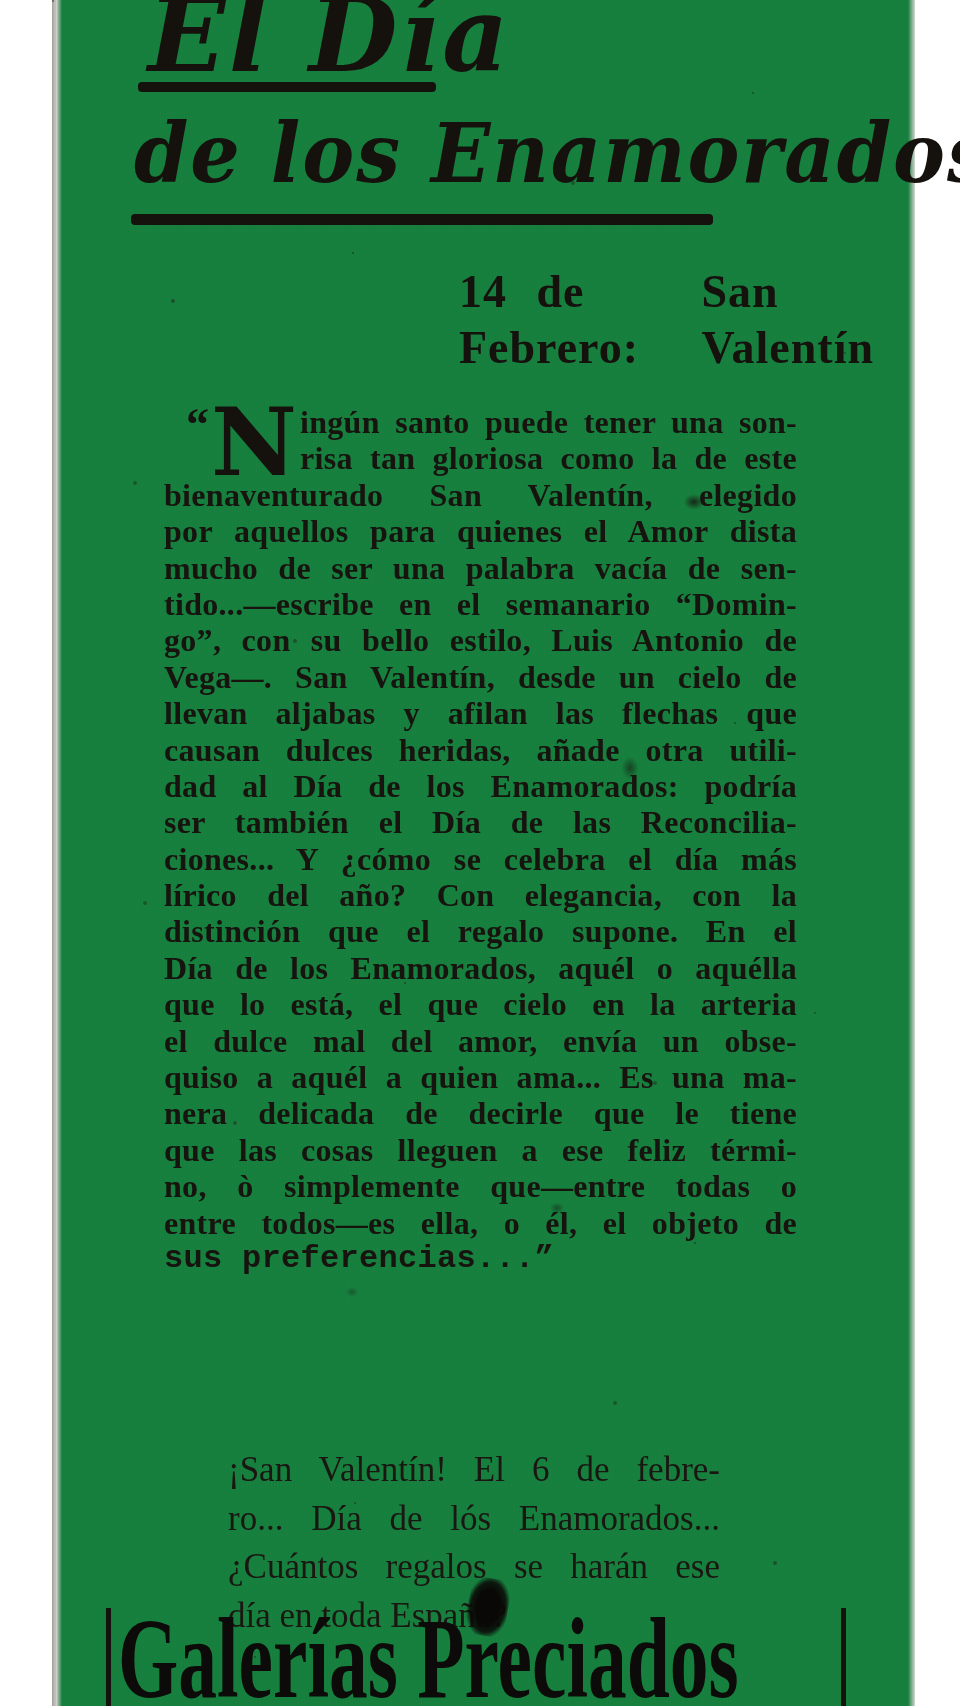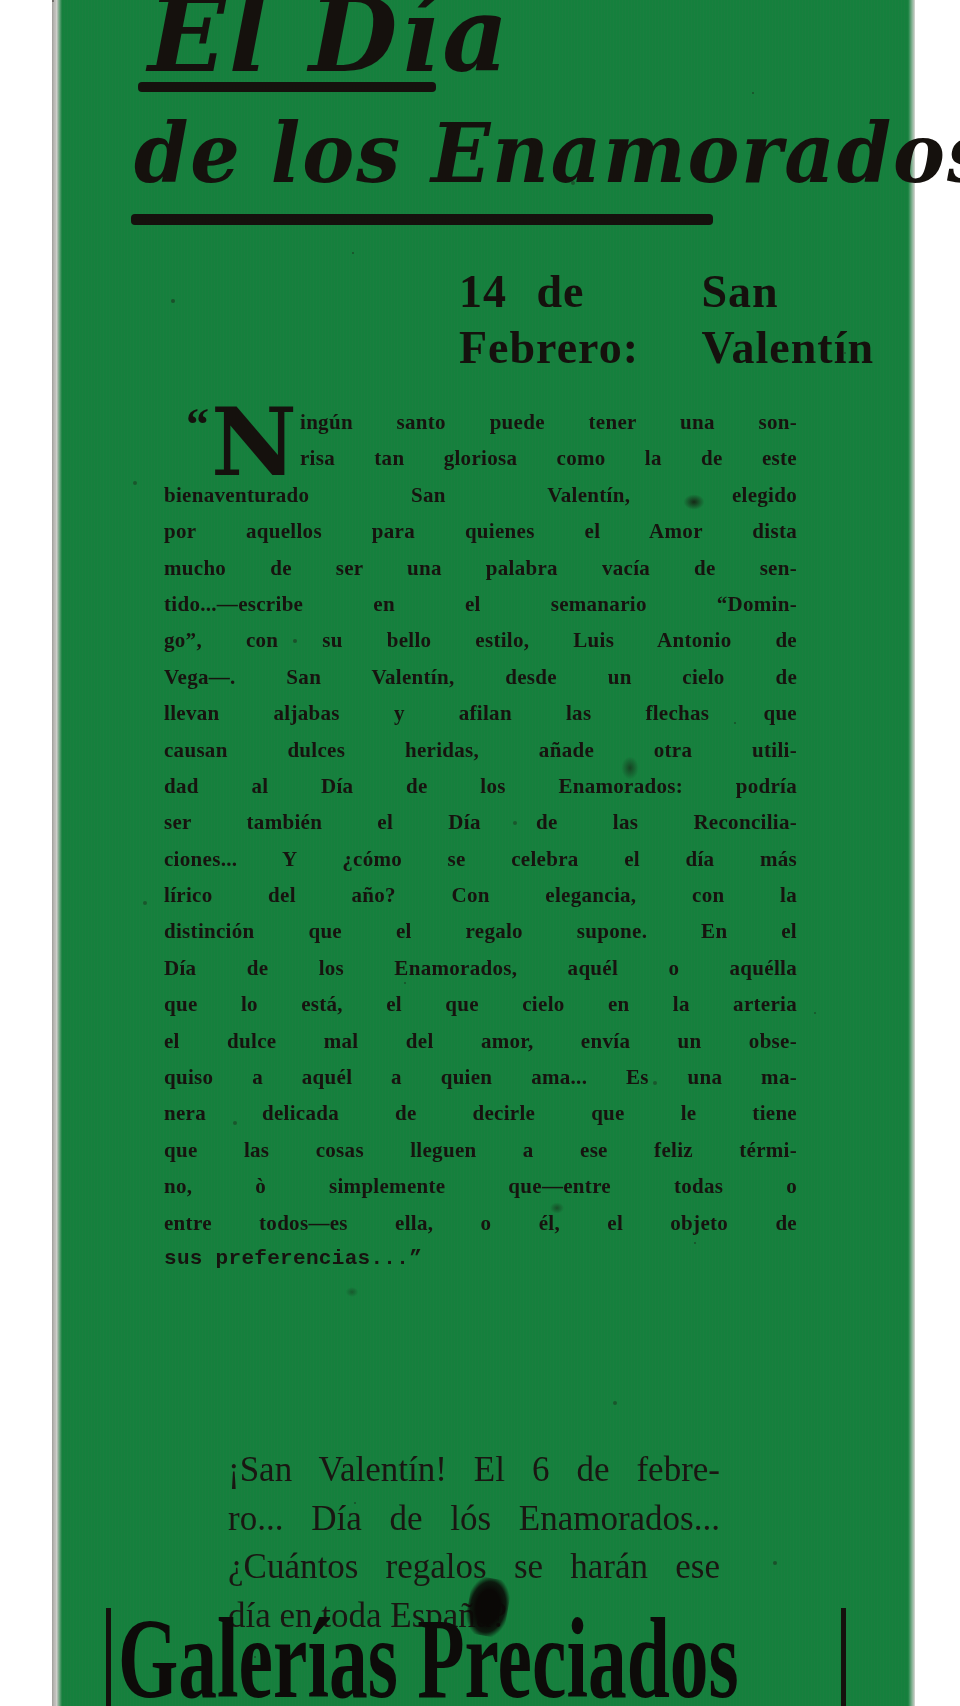--- a/index.html
+++ b/index.html
@@ -60,21 +60,21 @@
     position:absolute;left:395px;top:252px;margin:12px;
     font-size:46px;line-height:56px;font-weight:700;color:#15110d;
     word-spacing:17px;letter-spacing:1px;display:flex;flex-direction:row;
   }
   
   .article{position:absolute;left:112px;top:404px;width:633px;}
   .dropcap-wrap{position:absolute;left:22px;top:0;display:flex;align-items:flex-start;color:#15110d;}
   .oq{font-size:46px;font-weight:700;line-height:1;transform:translateY(-2px);margin-right:2px;}
   .dc{font-size:94px;font-weight:700;line-height:.82;font-family:"DejaVu Serif", serif;}
   .bline{
-    font-size:21px;font-weight:700;line-height:36.4px;height:36.4px;overflow:hidden;
+    font-size:32px;font-weight:700;line-height:36.4px;height:36.4px;overflow:hidden;
     text-align:justify;text-align-last:justify;letter-spacing:.3px;color:#17130f;
   }
   .bline.indent{margin-left:136px;}
   .bline.last{text-align-last:left;font-family:Liberation Mono, monospace;}
   
   .callout{position:absolute;left:176px;top:1446px;width:492px;}
   .cline{
     font-size:35px;font-weight:400;line-height:48.5px;height:48.5px;overflow:hidden;
     text-align:justify;text-align-last:justify;color:#1a1612;
   }

